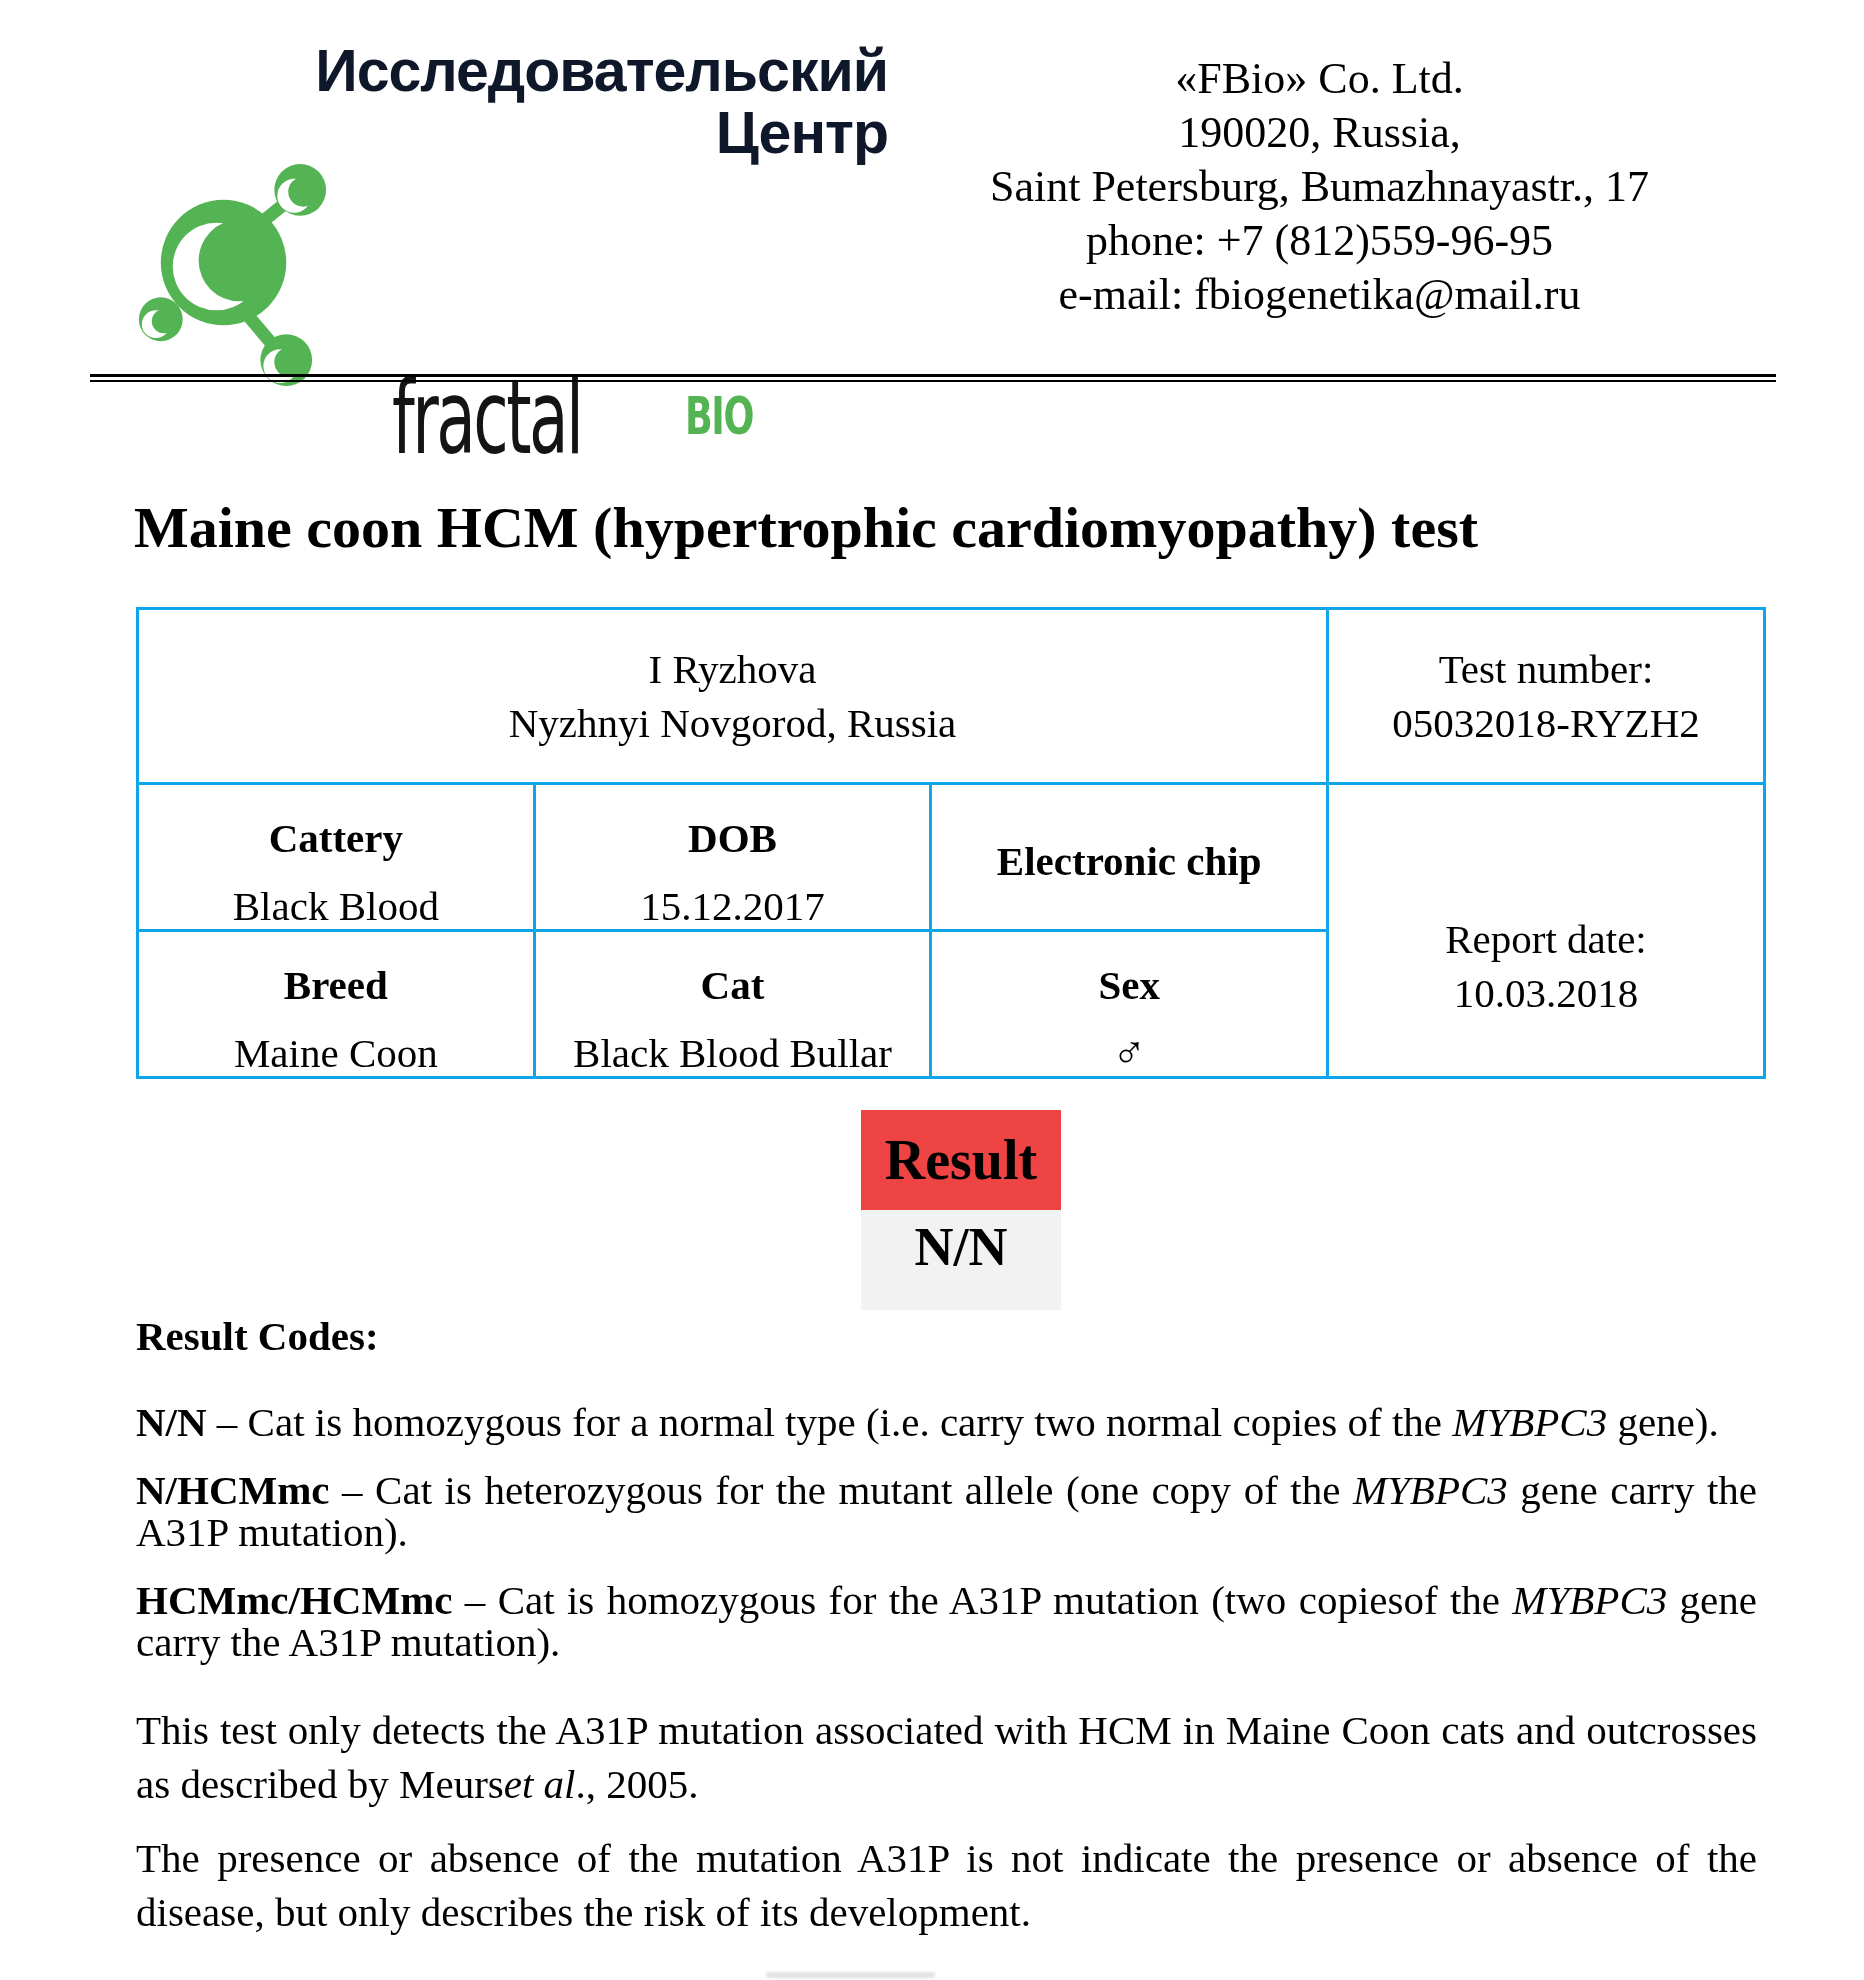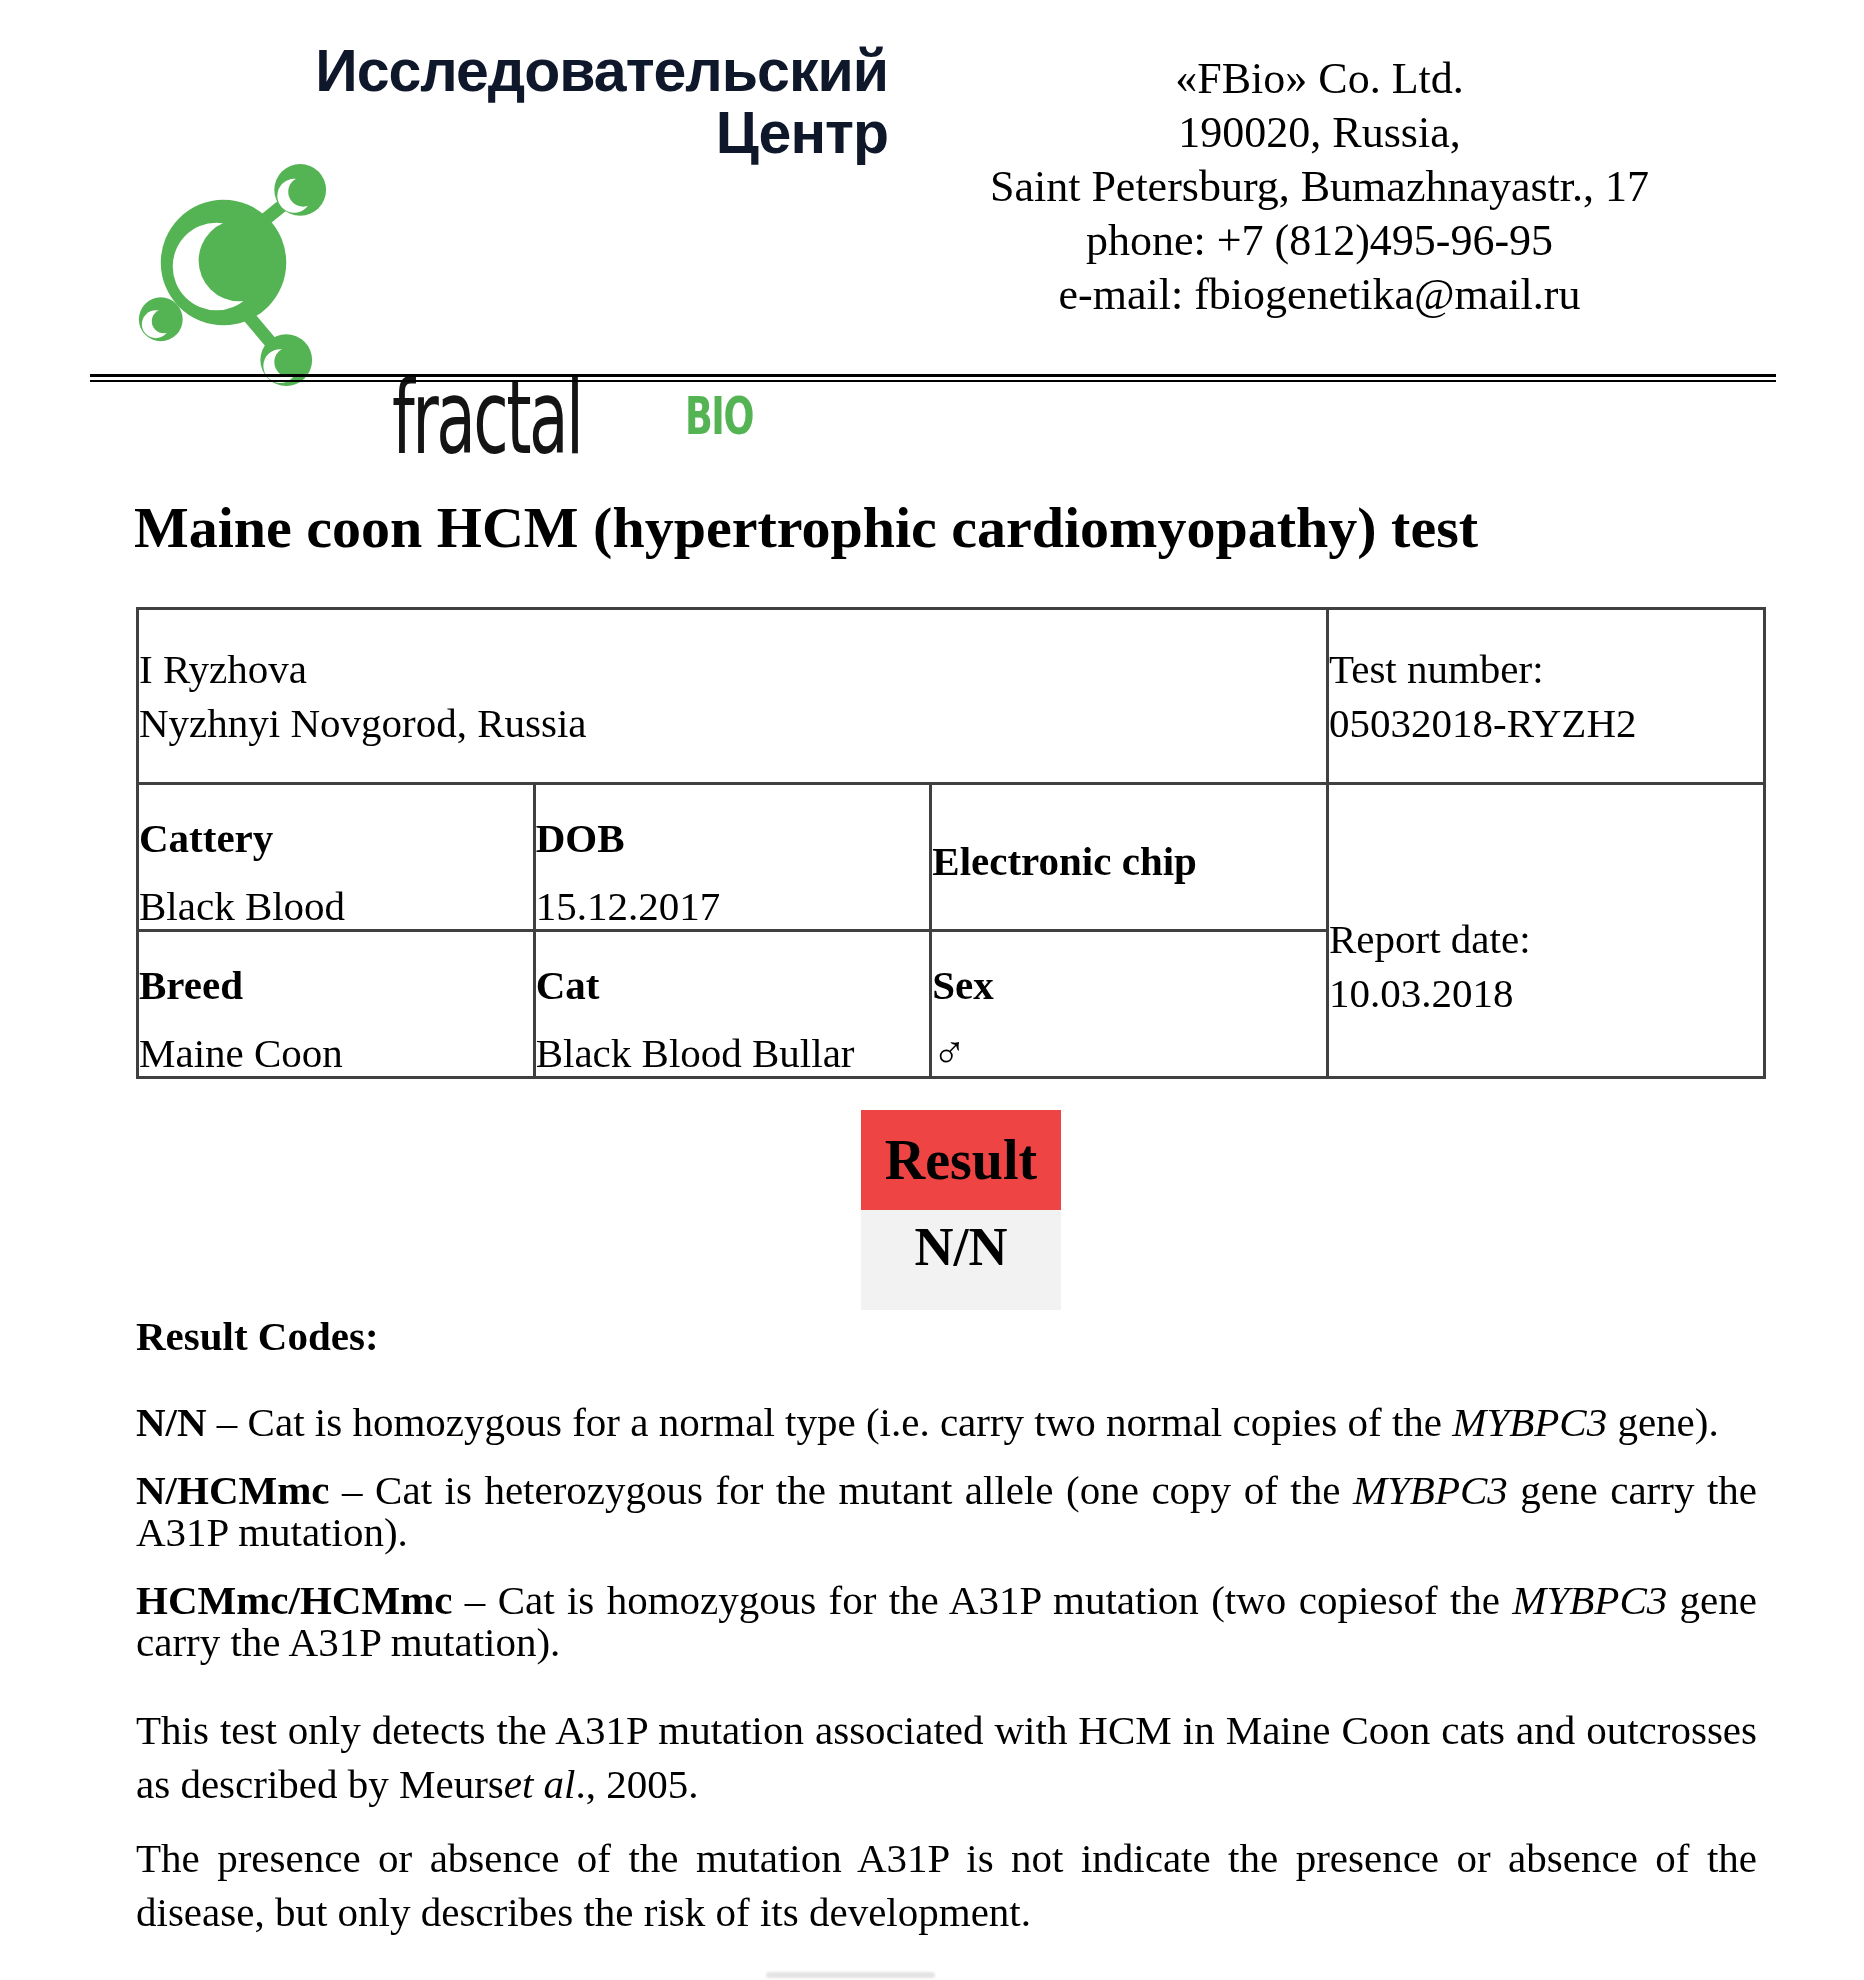--- a/index.html
+++ b/index.html
@@ -47,21 +47,21 @@
     position:absolute;left:0;top:496px;width:1612px;
     text-align:center;font-weight:bold;font-size:58px;line-height:1.1;
   }
   
   .info-table{
     position:absolute;left:136px;top:607px;
     border-collapse:collapse;table-layout:fixed;width:1621px;
     font-size:41px;
   }
   .info-table td{
-    border:3px solid #404040;text-align:left;vertical-align:middle;
+    border:3px solid #0ea5e9;text-align:center;vertical-align:middle;
     padding:0;overflow:hidden;
   }
   .two-line{line-height:54px;}
   .lv-cell{vertical-align:top;}
   .cell-label{font-weight:bold;margin-top:30px;line-height:46px;}
   .cell-value{margin-top:22px;line-height:46px;}
   .report-cell{padding-top:70px !important;}
   .sex-glyph{font-size:46px;}
   
   .result-box{position:absolute;left:861px;top:1110px;width:200px;text-align:center;}
@@ -127,21 +127,21 @@
     <div class="logo-row">
       <span class="logo-word">fractal</span>
       <span class="logo-sup" style="color:#54b454">BIO</span>
     </div>
   </div>
 
   <div class="contact">
     <div>«FBio» Co. Ltd.</div>
     <div>190020, Russia,</div>
     <div>Saint Petersburg, Bumazhnayastr., 17</div>
-    <div>phone: +7 (812)495-96-95</div>
+    <div>phone: +7 (812)559-96-95</div>
     <div>e-mail: fbiogenetika@mail.ru</div>
   </div>
 
   <div class="rule"></div>
 
   <div class="title">Maine coon HCM (hypertrophic cardiomyopathy) test</div>
 
   <table class="info-table">
     <tbody>
         <tr>

